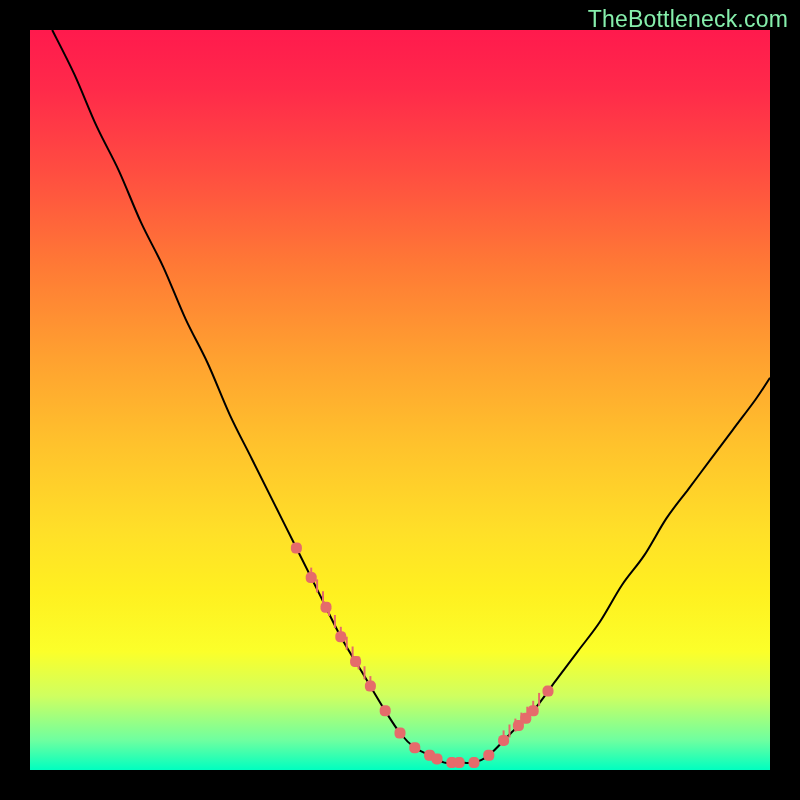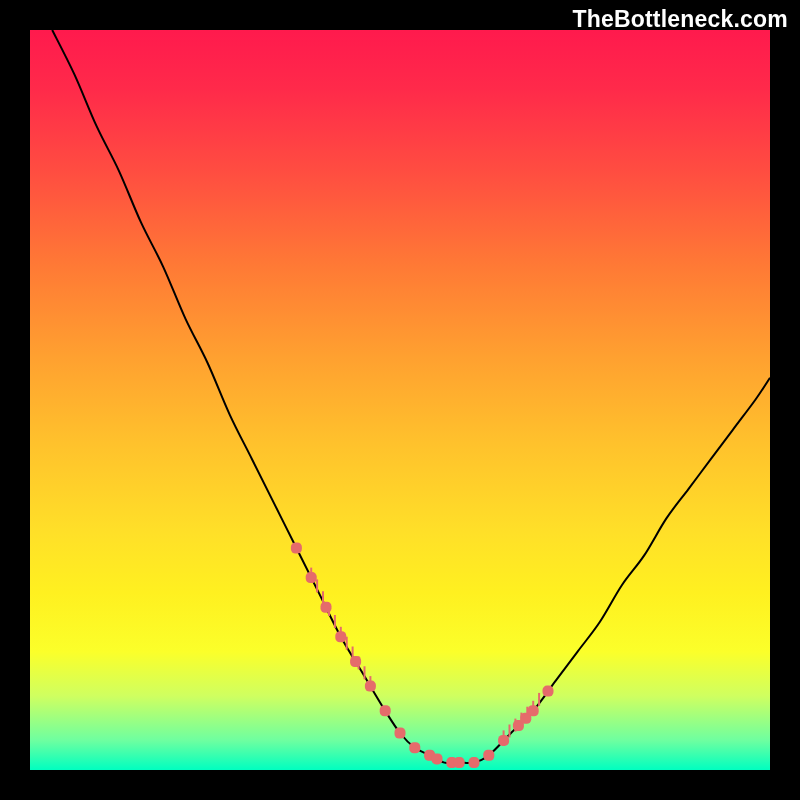--- a/index.html
+++ b/index.html
@@ -29,23 +29,23 @@
       #fbff2a 84%,
       #cfff60 90%,
       #6effa0 96%,
       #00ffc0 100%
     );
   }
   .watermark {
     position: absolute;
     top: 6px;
     right: 12px;
-    color: #ffffff;
+    color: #86efac;
     font-size: 23px;
-    font-weight: bold;
+    font-weight: normal;
     letter-spacing: 0.2px;
   }
   svg.plot {
     position: absolute;
     left: 0;
     top: 0;
     width: 740px;
     height: 740px;
   }
   .curve {

